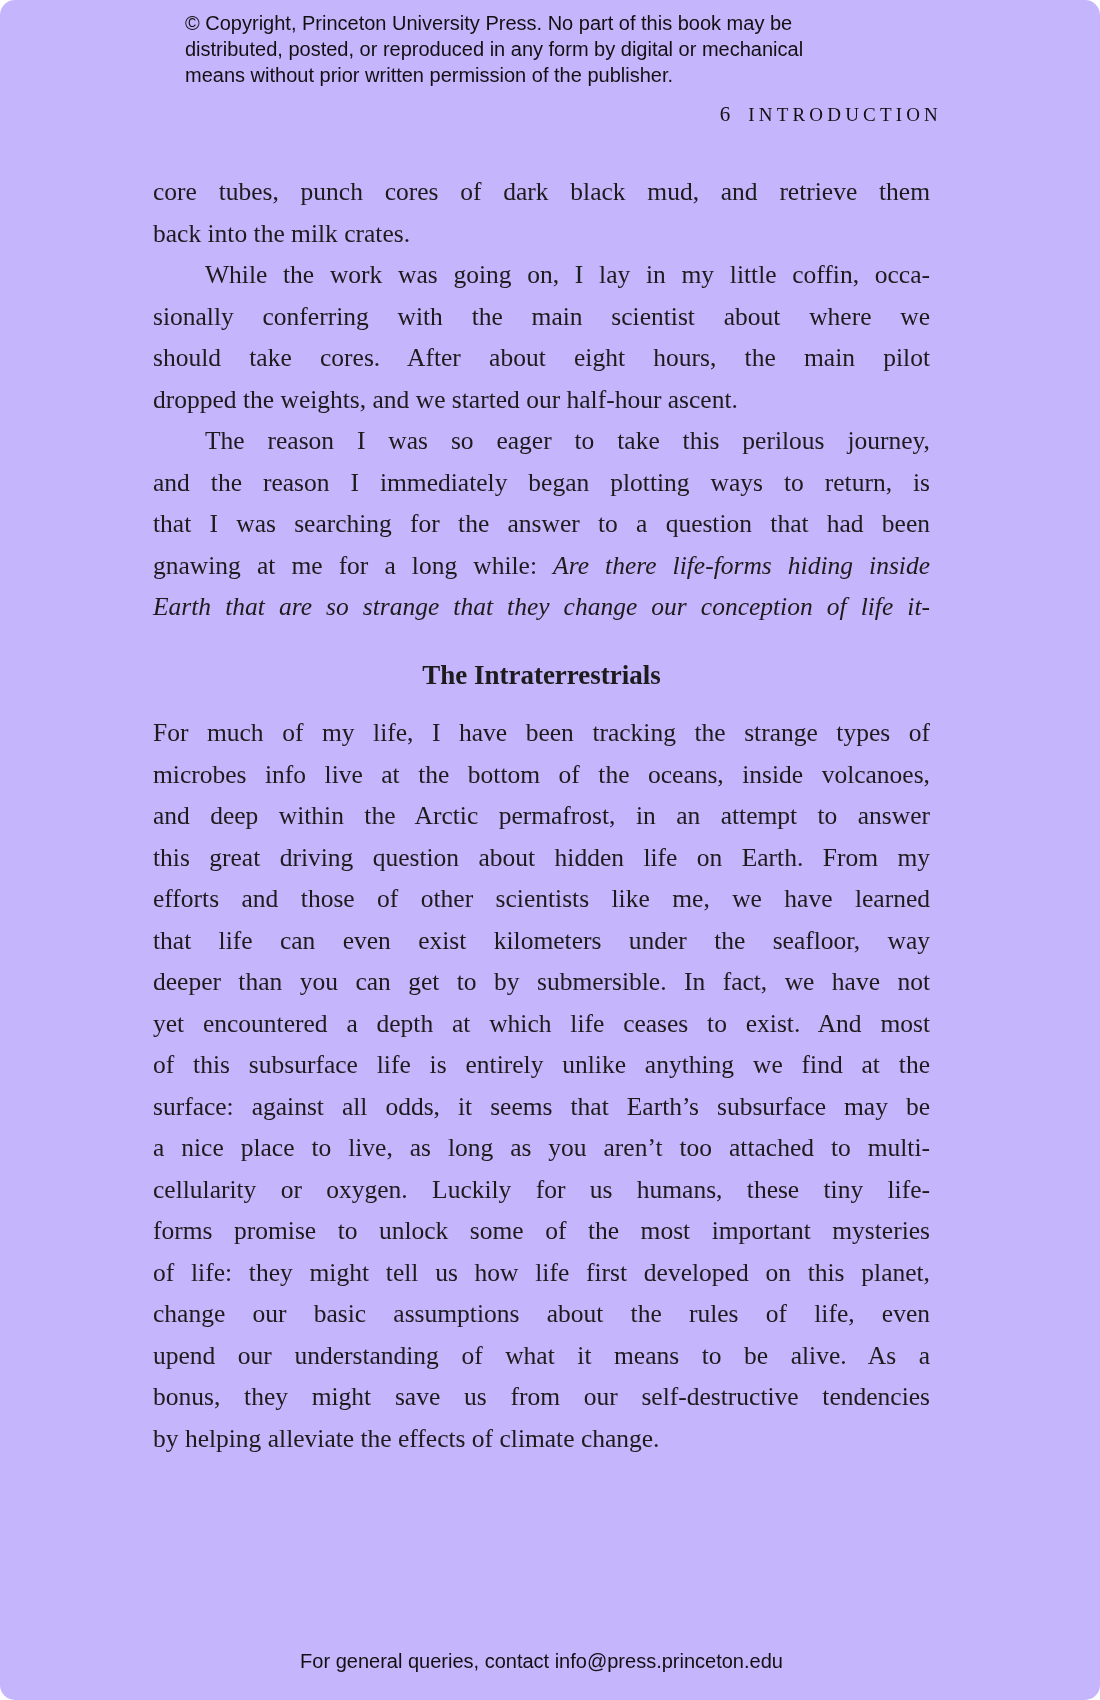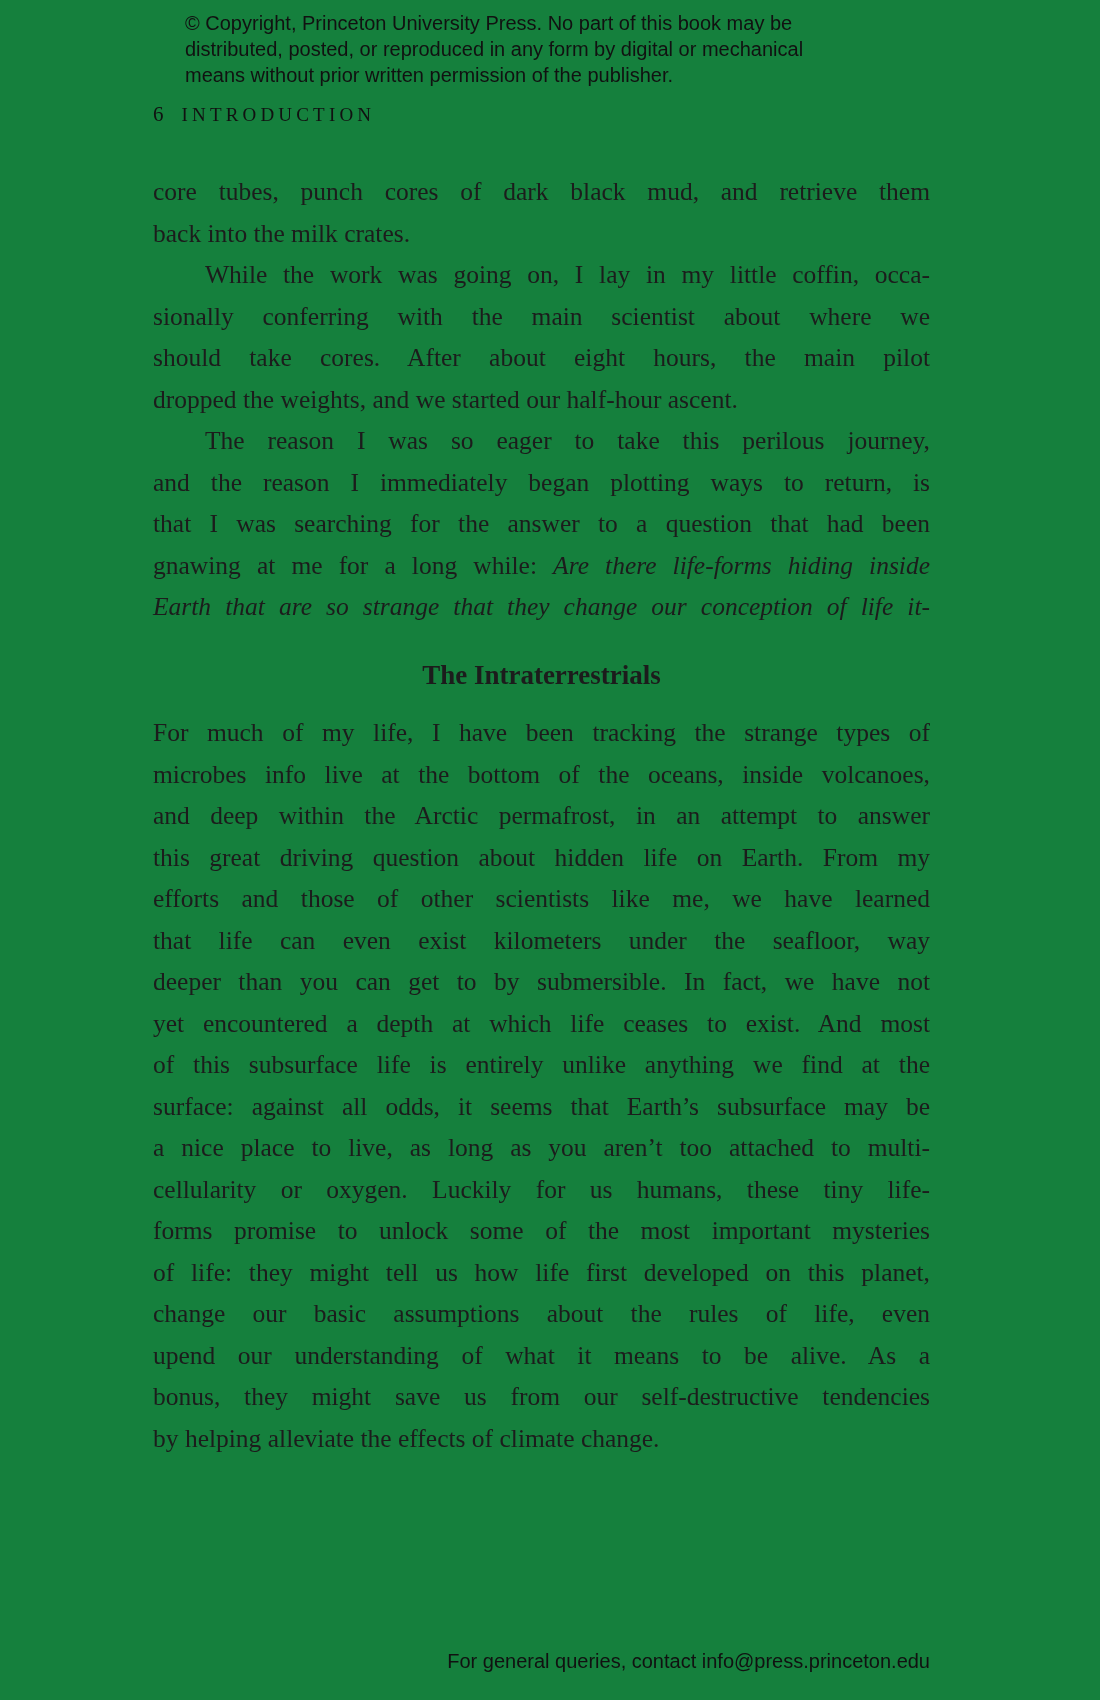--- a/index.html
+++ b/index.html
@@ -4,44 +4,45 @@
 <style>
   html, body {
     margin: 0;
     padding: 0;
     background: #ffffff;
   }
   #page {
     position: relative;
     width: 1100px;
     height: 1700px;
-    background: #15803d;
+    background: #c4b5fd;
     color: #1a1a1a;
     overflow: hidden;
+    border-radius: 15px;
   }
 
   
   #copyright {
     position: absolute;
     left: 185px;
     top: 10px;
     width: 700px;
     font-family: "Liberation Sans", sans-serif;
     font-size: 20px;
     line-height: 26px;
     color: #111111;
   }
 
   
   #running-header {
     position: absolute;
-    left: 153px;
+    left: 165px;
     top: 102px;
     width: 777px;
-    text-align: left;
+    text-align: right;
     font-family: "Liberation Serif", serif;
     color: #111111;
   }
   #running-header .pagenum {
     font-size: 21px;
     margin-right: 18px;
   }
   #running-header .running-title {
     font-size: 19px;
     letter-spacing: 0.22em;
@@ -79,21 +80,21 @@
     font-weight: bold;
     text-align: center;
   }
 
   
   #footer {
     position: absolute;
     left: 153px;
     top: 1650px;
     width: 777px;
-    text-align: right;
+    text-align: center;
     font-family: "Liberation Sans", sans-serif;
     font-size: 20px;
     color: #111111;
   }
 </style>
 </head>
 <body>
 
 <div id="page">
 

